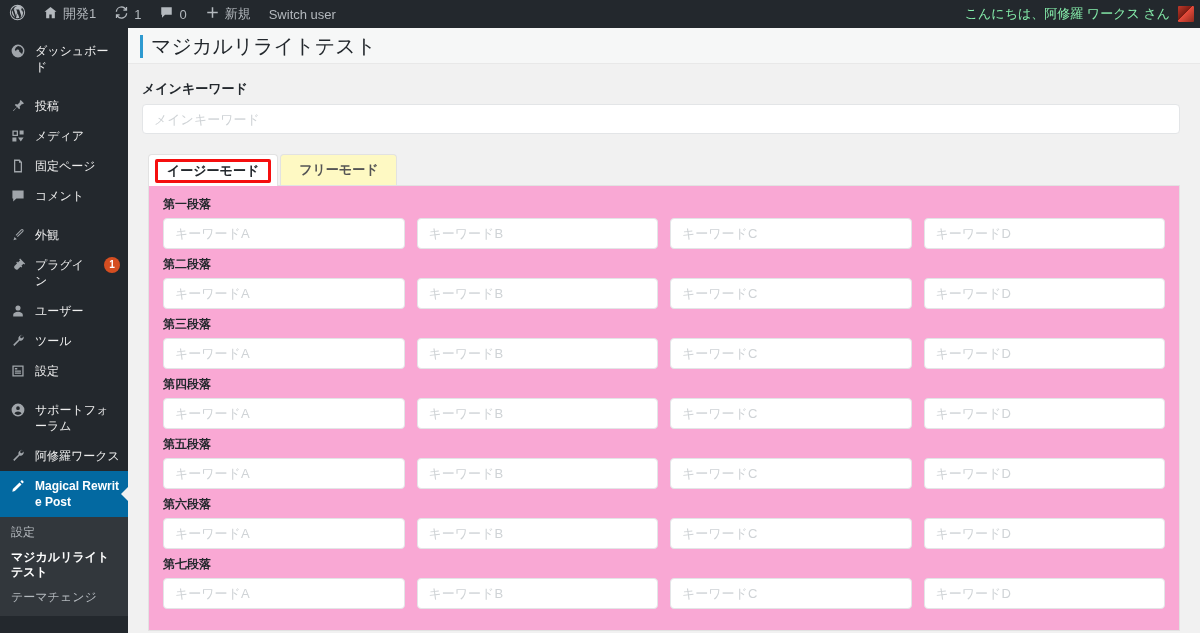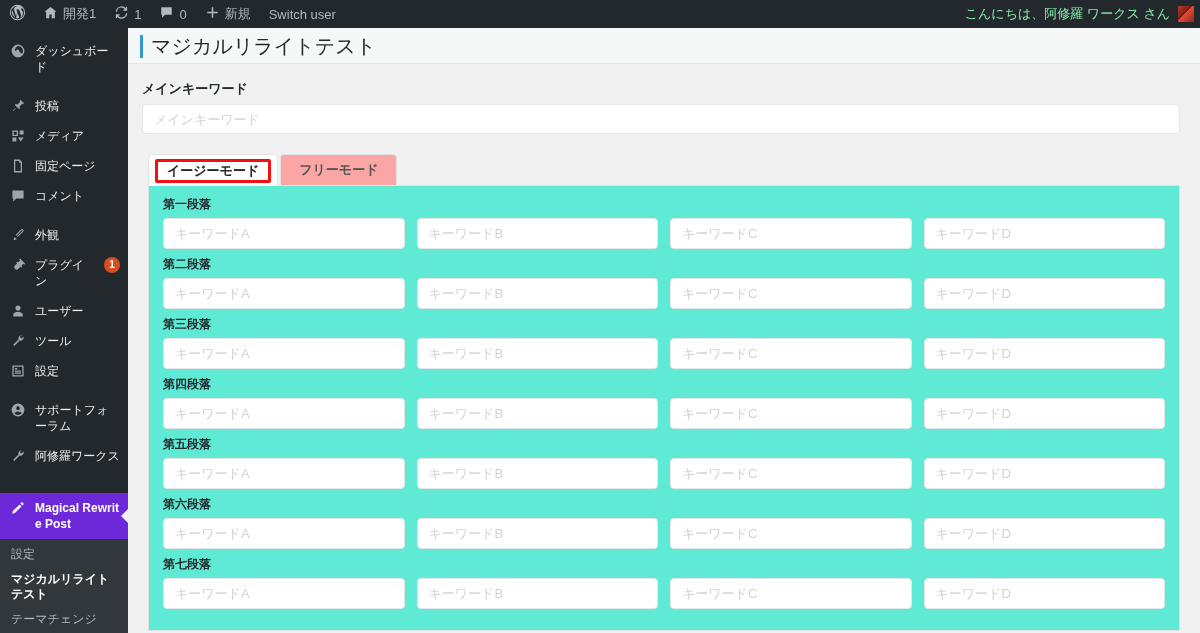--- a/index.html
+++ b/index.html
@@ -55,21 +55,21 @@
     text-decoration: none;
     cursor: pointer;
   }
   .menu-item .m-ico {
     flex: 0 0 18px; width: 18px; height: 16px;
     display: flex; align-items: center; justify-content: center;
     color: #a0a5aa;
   }
   .menu-item .m-label { flex: 1 1 auto; word-break: break-all; }
   .menu-item.active {
-    background: #6d28d9; color: #fff; font-weight: 700; margin-top: 22px;
+    background: #0369a1; color: #fff; font-weight: 700;
   }
   .menu-item.active .m-ico { color: #fff; }
   .menu-item.active::after {
     content: ""; position: absolute; right: -1px; top: 50%;
     transform: translateY(-50%);
     border-style: solid; border-width: 8px;
     border-color: transparent #f1f1f1 transparent transparent;
   }
   .menu-sep { height: 9px; }
   .badge {
@@ -132,38 +132,38 @@
     margin-top: 20px; padding-left: 6px;
     height: 31px;
   }
   .tab {
     position: relative;
     display: flex; align-items: center; justify-content: center;
     height: 31px; padding: 0 18px;
     font-size: 13px; font-weight: 700;
     border: 1px solid #e2e2e2; border-bottom: none;
     border-radius: 4px 4px 0 0;
-    background: #fca5a5; color: #555;
+    background: #fef9c3; color: #555;
     cursor: pointer; margin-right: 2px;
     white-space: nowrap;
   }
   .tab.selected {
     background: #fff; color: #23282d;
     border-color: #e2e2e2;
     height: 32px; margin-bottom: -1px; z-index: 3;
   }
   .tab .anno {
     position: absolute; left: 6px; right: 6px; top: 4px; bottom: 3px;
     border: 3px solid #f50f0f; border-radius: 2px;
     pointer-events: none;
   }
 
   
   .panel {
-    background: #5eead4;
+    background: #f9a8d4;
     border: 1px solid #e2e2e2;
     margin-left: 6px;
     padding: 10px 14px 14px 14px;
     min-height: 420px;
   }
   .para-block { margin-bottom: 7px; }
   .para-label {
     font-size: 12px; font-weight: 700; color: #23282d;
     margin-bottom: 5px;
   }

